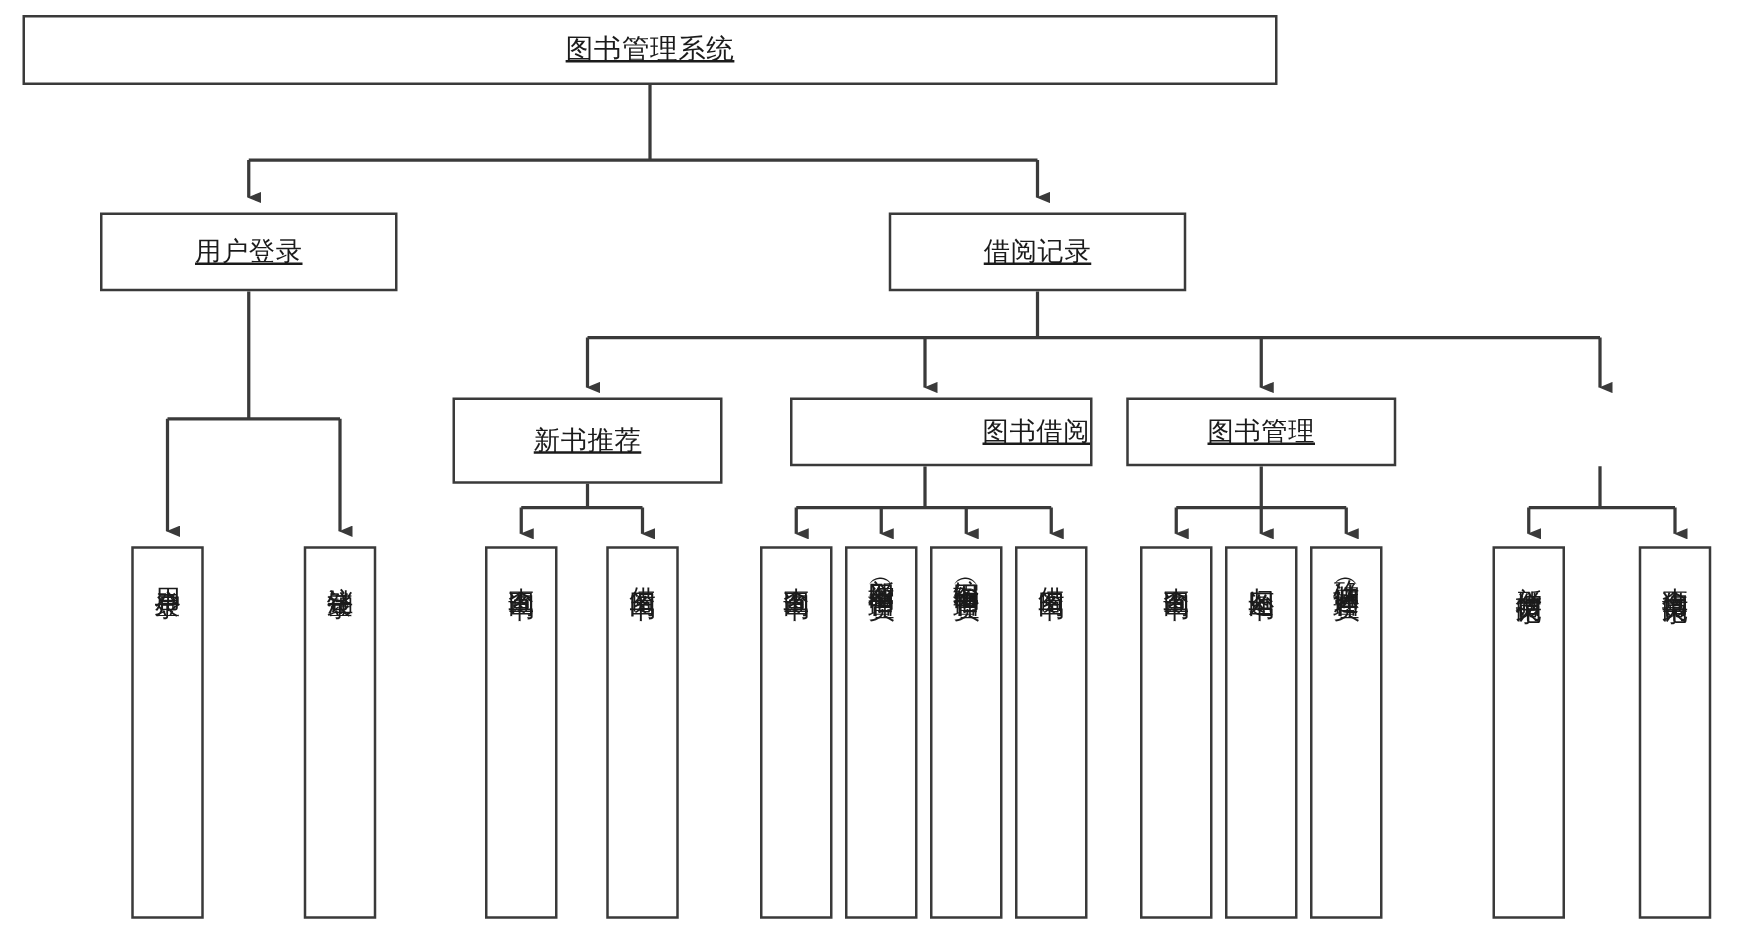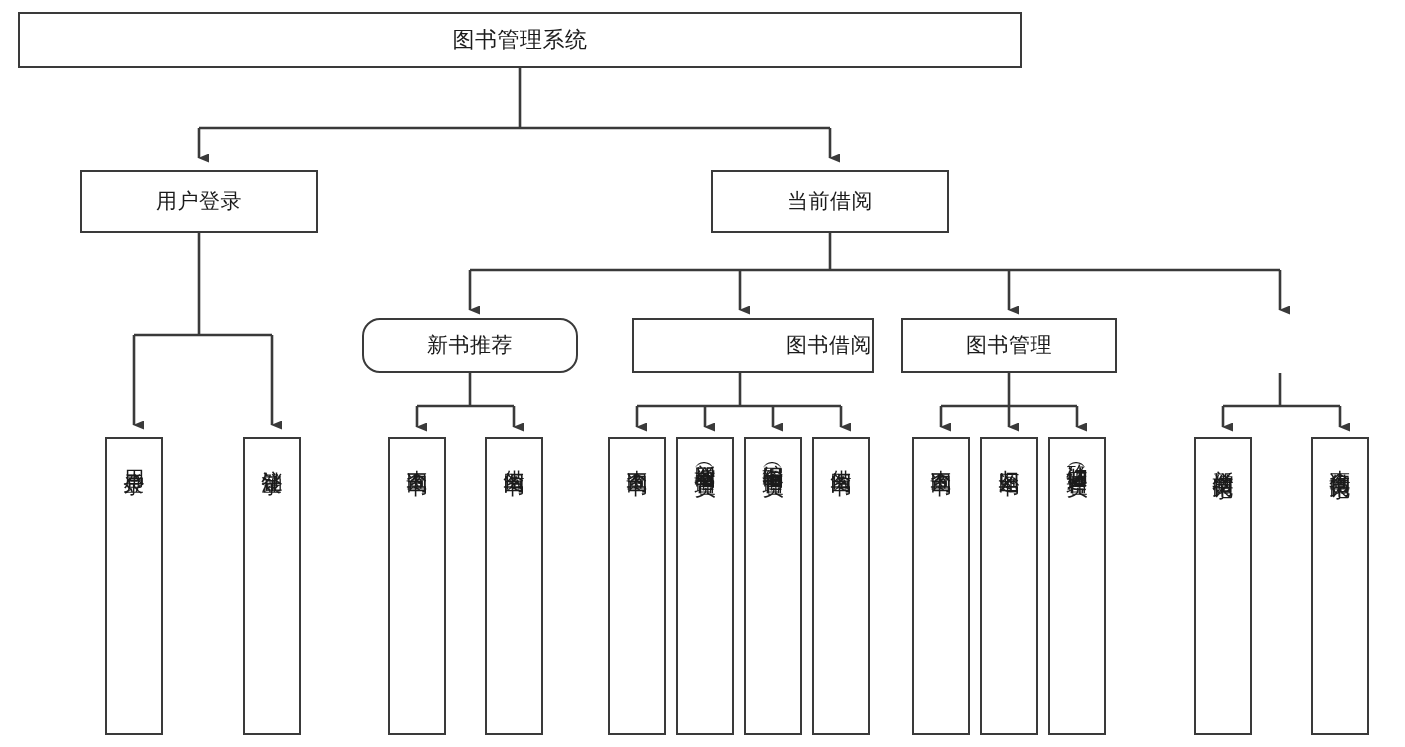--- a/index.html
+++ b/index.html
@@ -40,20 +40,21 @@
   .node-label {
     display: block;
     text-align: center;
     letter-spacing: 0.5px;
     line-height: 1.05;
     white-space: nowrap;
   }
   
   .node.horiz .node-label {
     font-size: 21px;
+    text-decoration: underline;
   }
   .node.root .node-label {
     font-size: 22px;
   }
   
   .node.leaf {
     border-width: 2.5px;
     align-items: flex-start;
     justify-content: center;
     padding-top: 14px;
@@ -138,24 +139,24 @@
 
   <div class="node horiz root" style="left:18px; top:12px; width:1004px; height:56px;">
     <span class="node-label">图书管理系统</span>
   </div>
 
   <div class="node horiz" style="left:80px; top:170px; width:238px; height:63px;">
     <span class="node-label">用户登录</span>
   </div>
 
   <div class="node horiz" style="left:711px; top:170px; width:238px; height:63px;">
-    <span class="node-label">当前借阅</span>
-  </div>
-
-  <div class="node horiz" style="left:362px; top:318px; width:216px; height:55px;border-radius:18px;">
+    <span class="node-label">借阅记录</span>
+  </div>
+
+  <div class="node horiz" style="left:362px; top:318px; width:216px; height:69px;">
     <span class="node-label">新书推荐</span>
   </div>
 
   <div class="node horiz" style="left:632px; top:318px; width:242px; height:55px;justify-content:flex-end;">
     <span class="node-label">图书借阅</span>
   </div>
 
   <div class="node horiz" style="left:901px; top:318px; width:216px; height:55px;">
     <span class="node-label">图书管理</span>
   </div>

